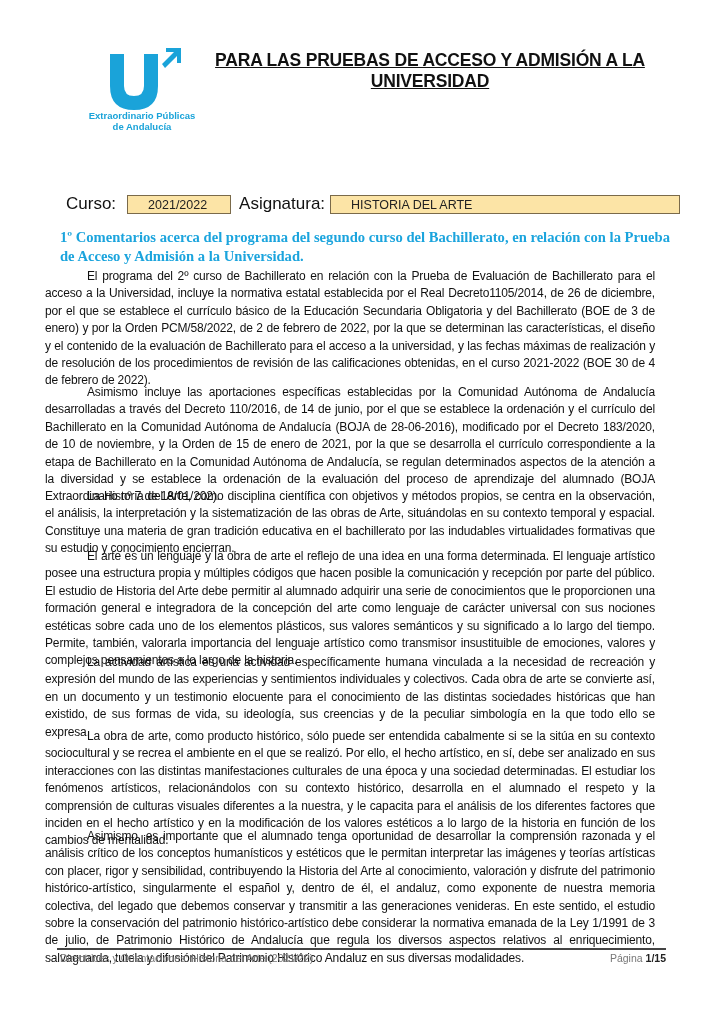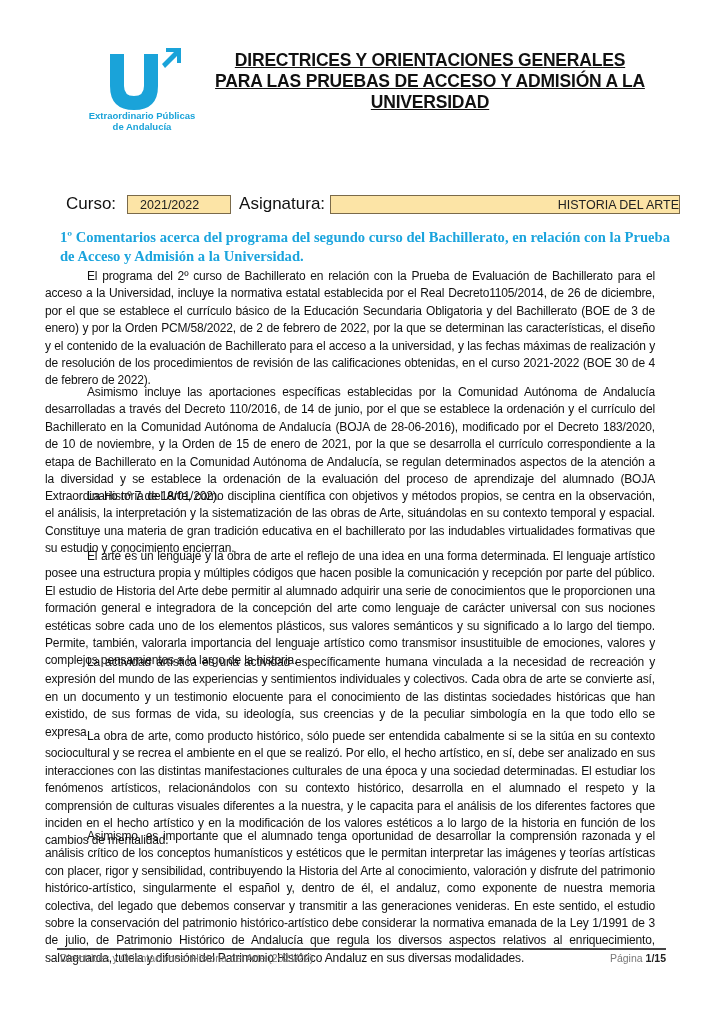--- a/index.html
+++ b/index.html
@@ -6,23 +6,23 @@
   body { width: 724px; height: 1024px; position: relative; overflow: hidden; font-family: "Liberation Sans", sans-serif; color: #111; }
 
   .logo { position: absolute; left: 72px; top: 48px; width: 140px; height: 90px; }
   .logo svg { position: absolute; left: 14px; top: 0; }
   .logo-text { position: absolute; left: 0; top: 62px; width: 140px; text-align: center; color: #1aa3d9; font-weight: bold; font-size: 9.5px; line-height: 11px; font-family: "Liberation Sans", sans-serif; }
 
   .title { position: absolute; left: 200px; top: 50px; width: 460px; text-align: center; font-weight: bold; font-size: 17.5px; line-height: 21px; text-decoration: underline; letter-spacing: -0.2px; color: #111; }
 
   .meta-row { position: absolute; left: 66px; top: 171px; height: 24px; display: flex; align-items: center; margin-top: 21px; }
   .meta-label { font-size: 17px; color: #111; }
-  .meta-box { height: 19px; background: #fce4a6; border: 1px solid #7a6a4a; font-size: 12.5px; line-height: 19px; padding-left: 12px; box-sizing: border-box; color: #222; }
+  .meta-box { height: 19px; background: #fce4a6; border: 1px solid #7a6a4a; font-size: 12.5px; line-height: 19px; padding-left: 20px; box-sizing: border-box; color: #222; }
   .curso-box { width: 104px; margin-left: 11px; margin-right: 8px; }
-  .asig-box { width: 350px; margin-left: 5px; text-align: right; }
+  .asig-box { width: 350px; margin-left: 5px; }
 
   .section-heading { position: absolute; left: 60px; top: 228px; width: 610px; color: #1ba4dd; font-family: "Liberation Serif", serif; font-weight: bold; font-size: 14.6px; line-height: 19px; }
 
   .body-text { position: absolute; left: 45px; width: 610px; font-family: Liberation Sans, sans-serif; font-size: 12px; line-height: 17.4px; text-align: justify; color: #111; letter-spacing: -0.15px; }
   .body-text p { margin: 0; text-indent: 42px; }
 
   .footer-rule { position: absolute; left: 57px; top: 948px; width: 609px; height: 2px; background: #444; }
   .footer-left { position: absolute; left: 60px; top: 952px; font-size: 10.5px; color: #777; }
   .footer-right { position: absolute; right: 58px; top: 952px; font-size: 10.5px; color: #777; }
   .footer-right b { color: #222; }
@@ -35,21 +35,20 @@
     <path d="M24 6 L38 6 L38 38 Q38 48 48 48 Q58 48 58 38 L58 6 L72 6 L72 38 Q72 62 48 62 Q24 62 24 38 Z" fill="#1aa3d9"></path>
     <path d="M76 16 L88 4 L80 4 L80 0 L95 0 L95 15 L91 15 L91 8 L79 20 Z" fill="#1aa3d9"></path>
   </svg>
   <div class="logo-text">
     <div>Extraordinario Públicas</div>
     <div>de Andalucía</div>
   </div>
 </div>
 
 <div class="title">
-  <div>DIRECTRICES Y ORIENTACIONES GENERALES</div>
   <div>PARA LAS PRUEBAS DE ACCESO Y ADMISIÓN A LA</div>
   <div>UNIVERSIDAD</div>
 </div>
 
 <div class="meta-row">
   <span class="meta-label">Curso:</span>
   <div class="meta-box curso-box">2021/2022</div>
   <span class="meta-label">Asignatura:</span>
   <div class="meta-box asig-box">HISTORIA DEL ARTE</div>
 </div>

